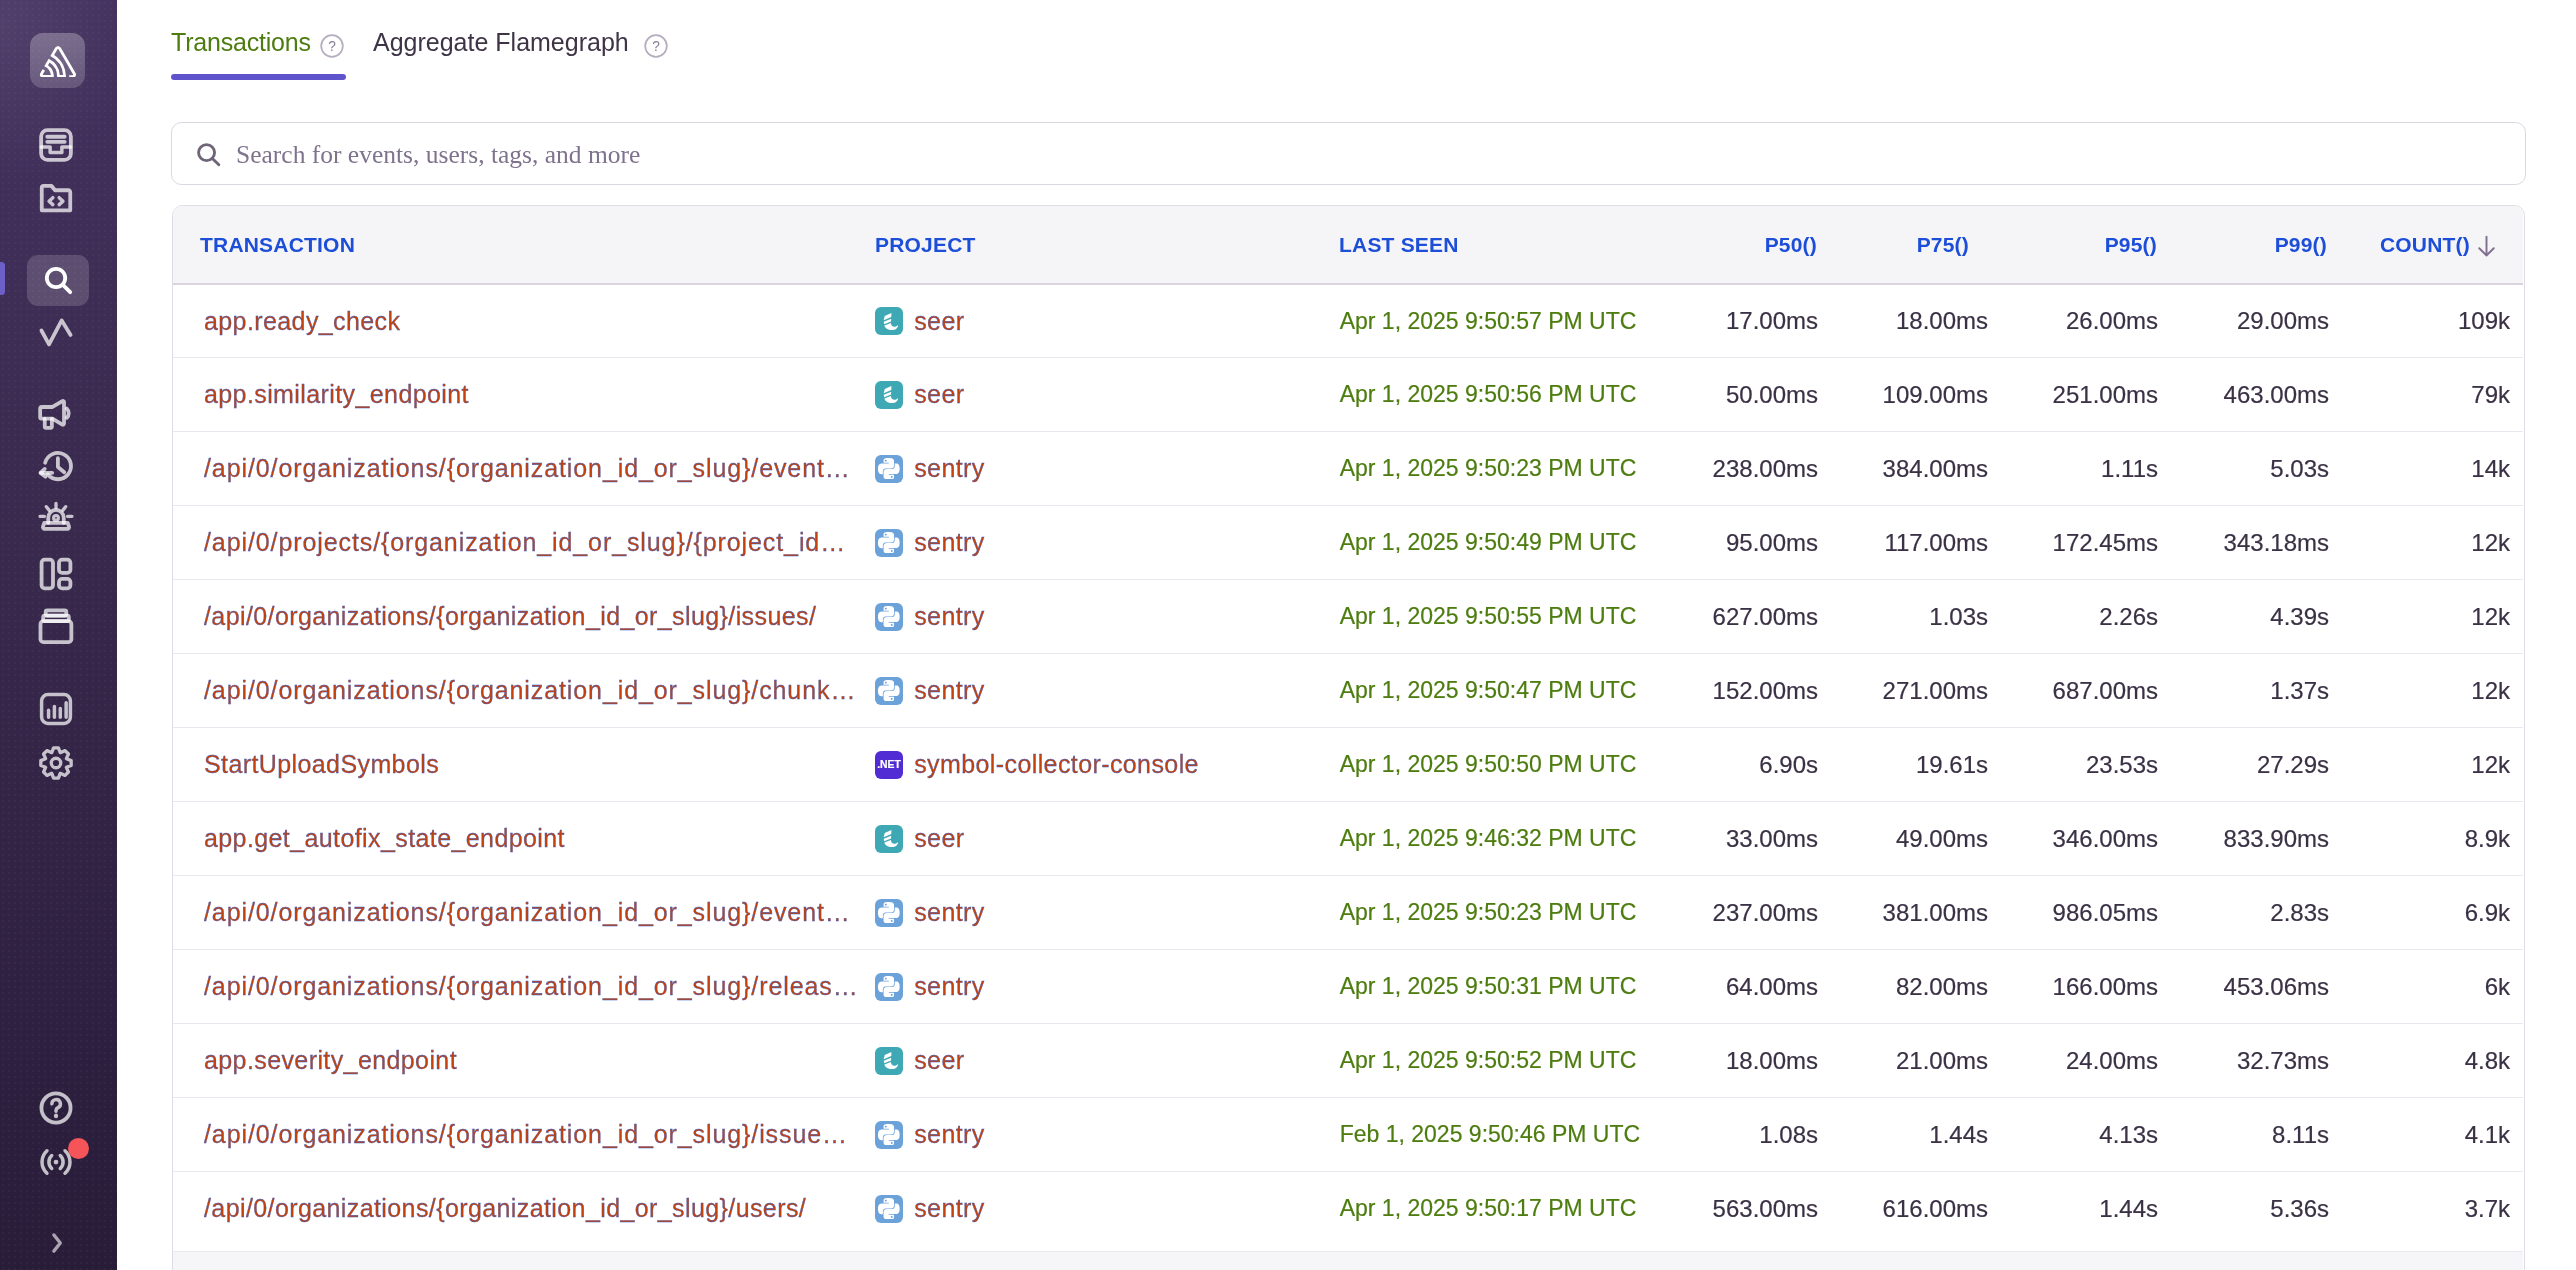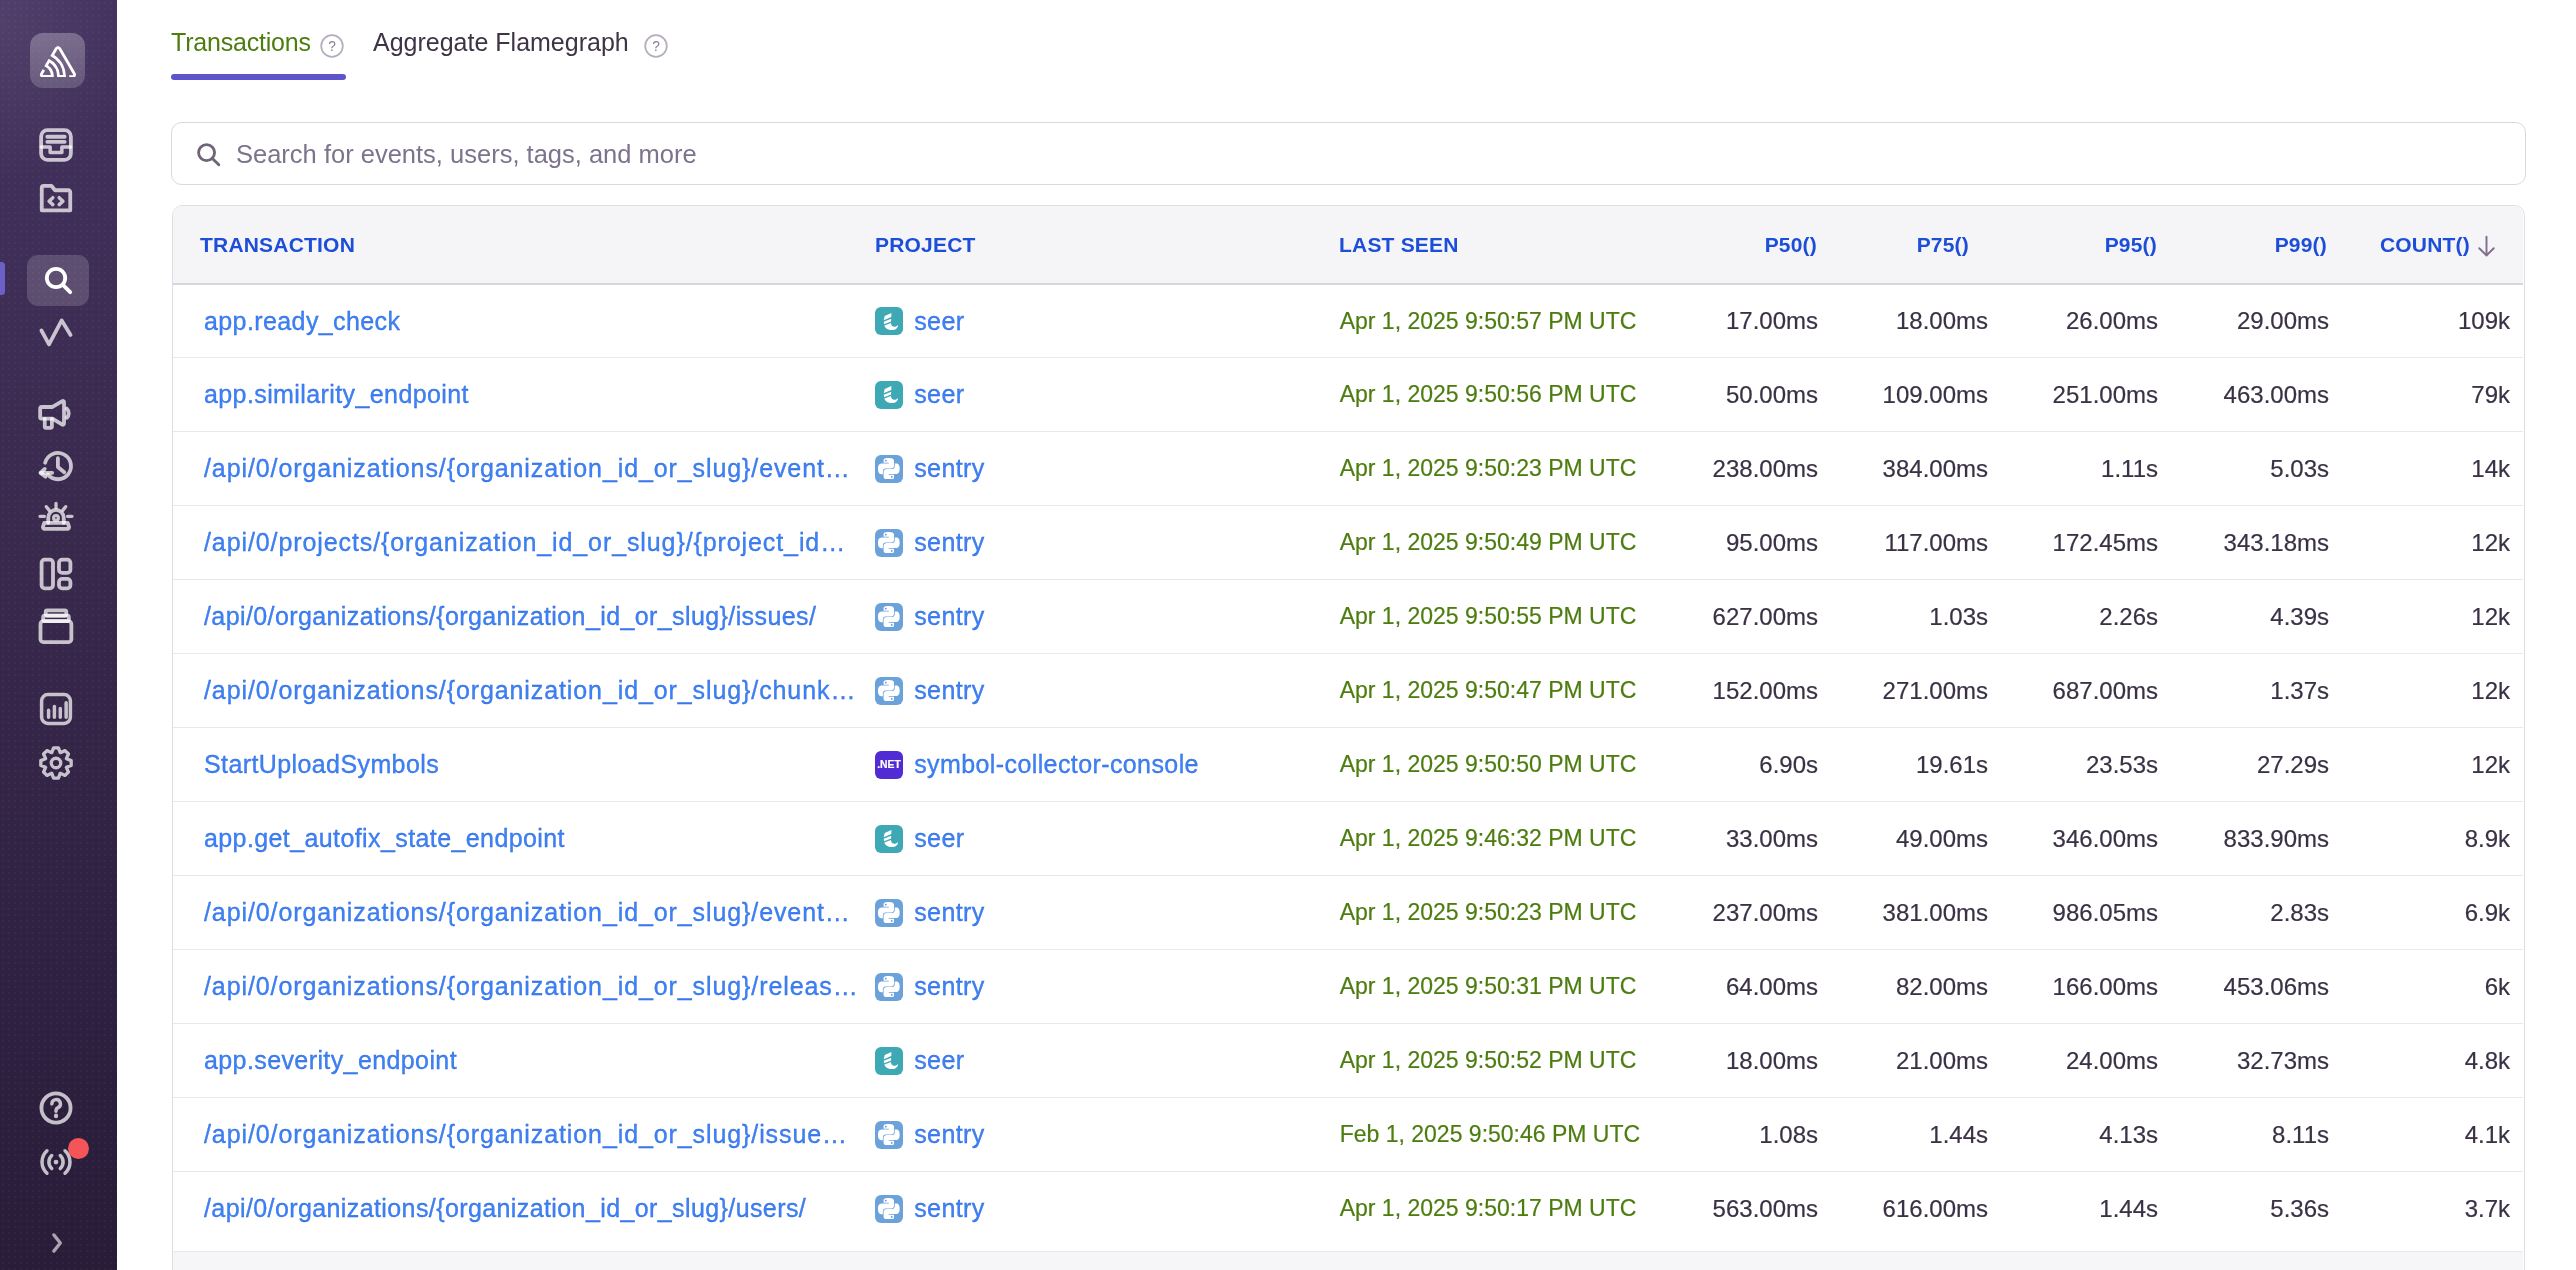--- a/index.html
+++ b/index.html
@@ -32,21 +32,21 @@
 #tabTransactions { position:absolute; left:54px; top:28px; font-size:25px;
   color:#4d7c0f; letter-spacing:-0.2px; }
 #tabHelp1 { position:absolute; left:203px; top:34px; }
 #tabAggregate { position:absolute; left:256px; top:28px; font-size:25px; color:#3E3446; }
 #tabHelp2 { position:absolute; left:527px; top:34px; }
 #tabUnderline { position:absolute; left:54px; top:74px; width:175px; height:6px;
   background:#5F54CB; border-radius:3.5px; }
 
 
 #searchBox { position:absolute; left:54px; top:122px; width:2355px; height:63px;
-  border:1.7px solid #DBD6E1; border-radius:10.4px; background:#fff; }
+  border:1.7px solid #DBD6E1; border-radius:10.4px; background:#fff;font-family:Liberation Serif, serif; }
 #searchBox svg { position:absolute; left:21px; top:16.4px; }
 #searchPh { position:absolute; left:64px; top:17.3px; font-size:25.5px; color:#7E738C; }
 
 
 #tbl { position:absolute; left:55px; top:205px; width:2353px; height:1209px;
   border:1.7px solid #E0DCE5; border-radius:10.4px; background:#fff; }
 #thead { position:absolute; left:0; top:0; width:2350px; height:79px;
   background:#F5F4F7; border-radius:8.6px 8.6px 0 0; border-bottom:2.6px solid #D9D4DE; }
 .hc { position:absolute; top:0; height:77px; line-height:77px; font-size:21px;
   font-weight:bold; color:#1d4ed8; letter-spacing:0.2px; white-space:nowrap; }
@@ -60,21 +60,21 @@
 .c-tx span { overflow:hidden; text-overflow:ellipsis; white-space:nowrap; }
 .c-pr { left:702px; width:464px; }
 .c-ls { left:1165px; width:363px; color:#4d7c0f; font-size:23px; }
 .c-ls span { margin-left:1.7px; }
 .num { justify-content:flex-end; color:#3A3145; }
 .n1 { left:1476px; width:169px; }
 .n2 { left:1645px; width:170px; }
 .n3 { left:1815px; width:170px; }
 .n4 { left:1986px; width:170px; }
 .n5 { left:2156px; width:181px; }
-a.lk { color:#3b82f6; text-decoration:none; font-size:25px; letter-spacing:0.4px;
+a.lk { color:#c2410c; text-decoration:none; font-size:25px; letter-spacing:0.4px;
   -webkit-text-stroke:0.3px #2B62D9; }
 .tw a.lk { letter-spacing:0.9px; }
 .picon { width:28px; height:28px; border-radius:6px; margin-right:11.2px; flex:none;
   display:flex; align-items:center; justify-content:center; }
 .p-seer { background:#3FA8B5; }
 .p-py { background:#6BA2D9; }
 .p-net { background:#512BD4; color:#fff; font-size:10.4px; font-weight:bold;
   letter-spacing:0px; }
 #tfoot { position:absolute; left:0; top:1045px; width:2350px; height:104px;
   background:#F6F5F8; border-top:1.7px solid #ECE8F0; }

